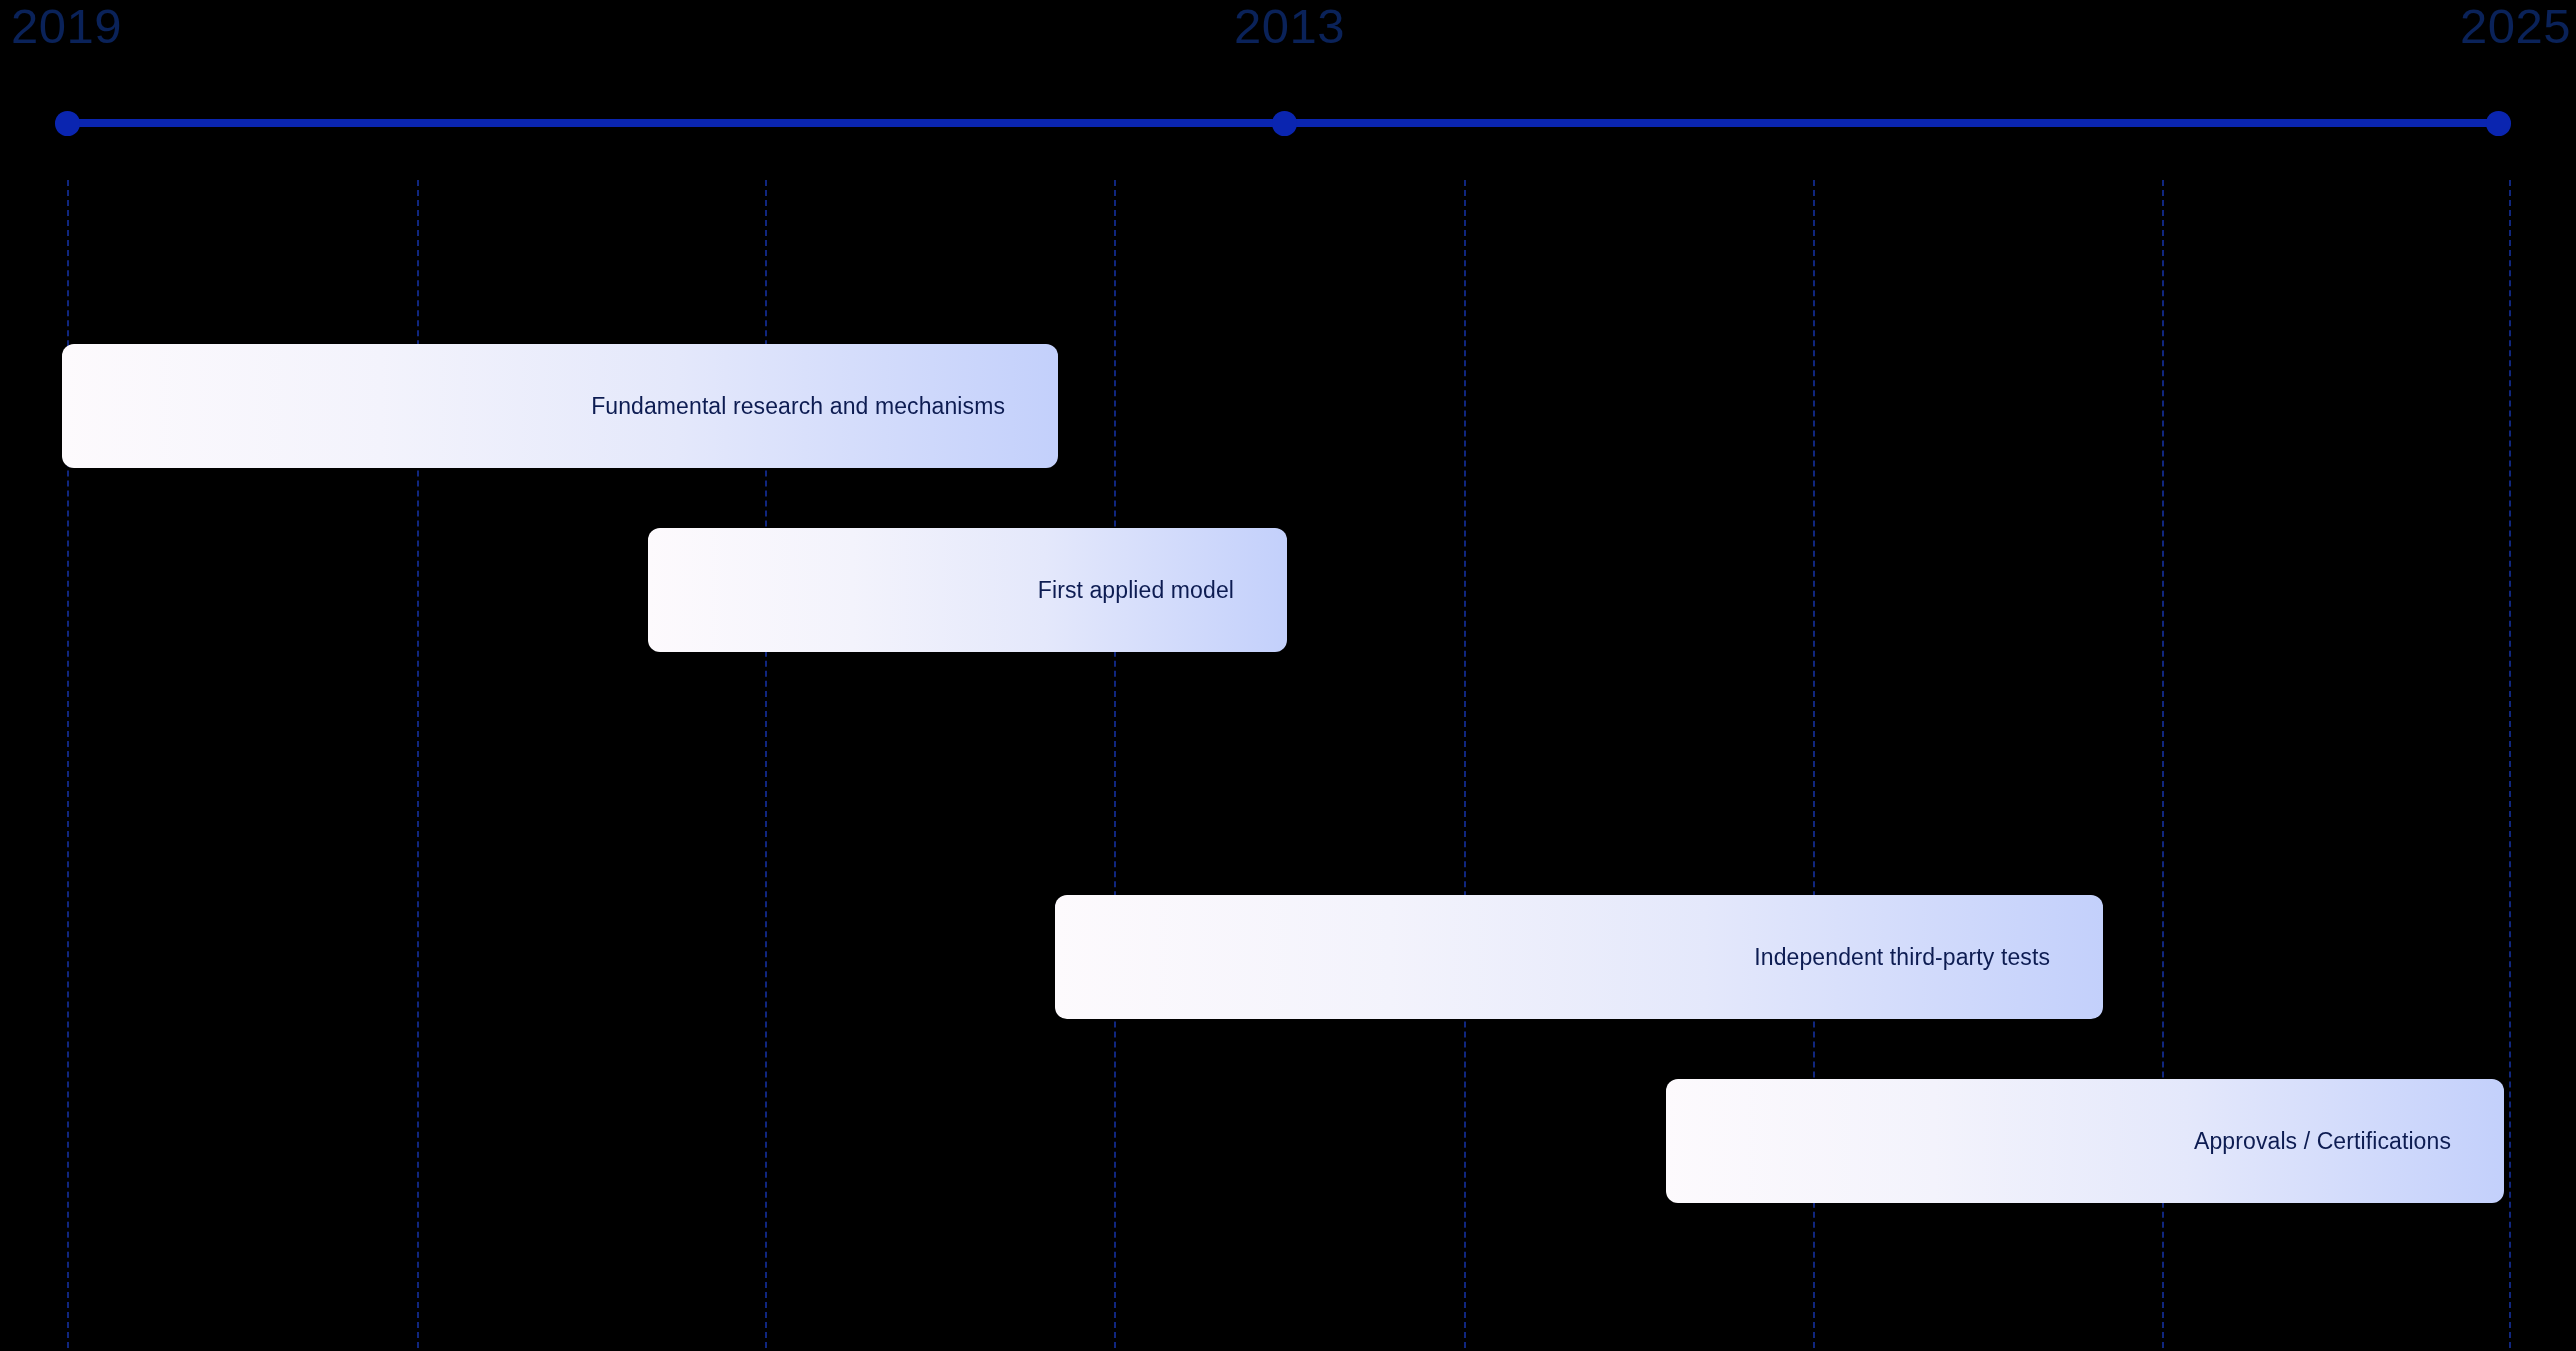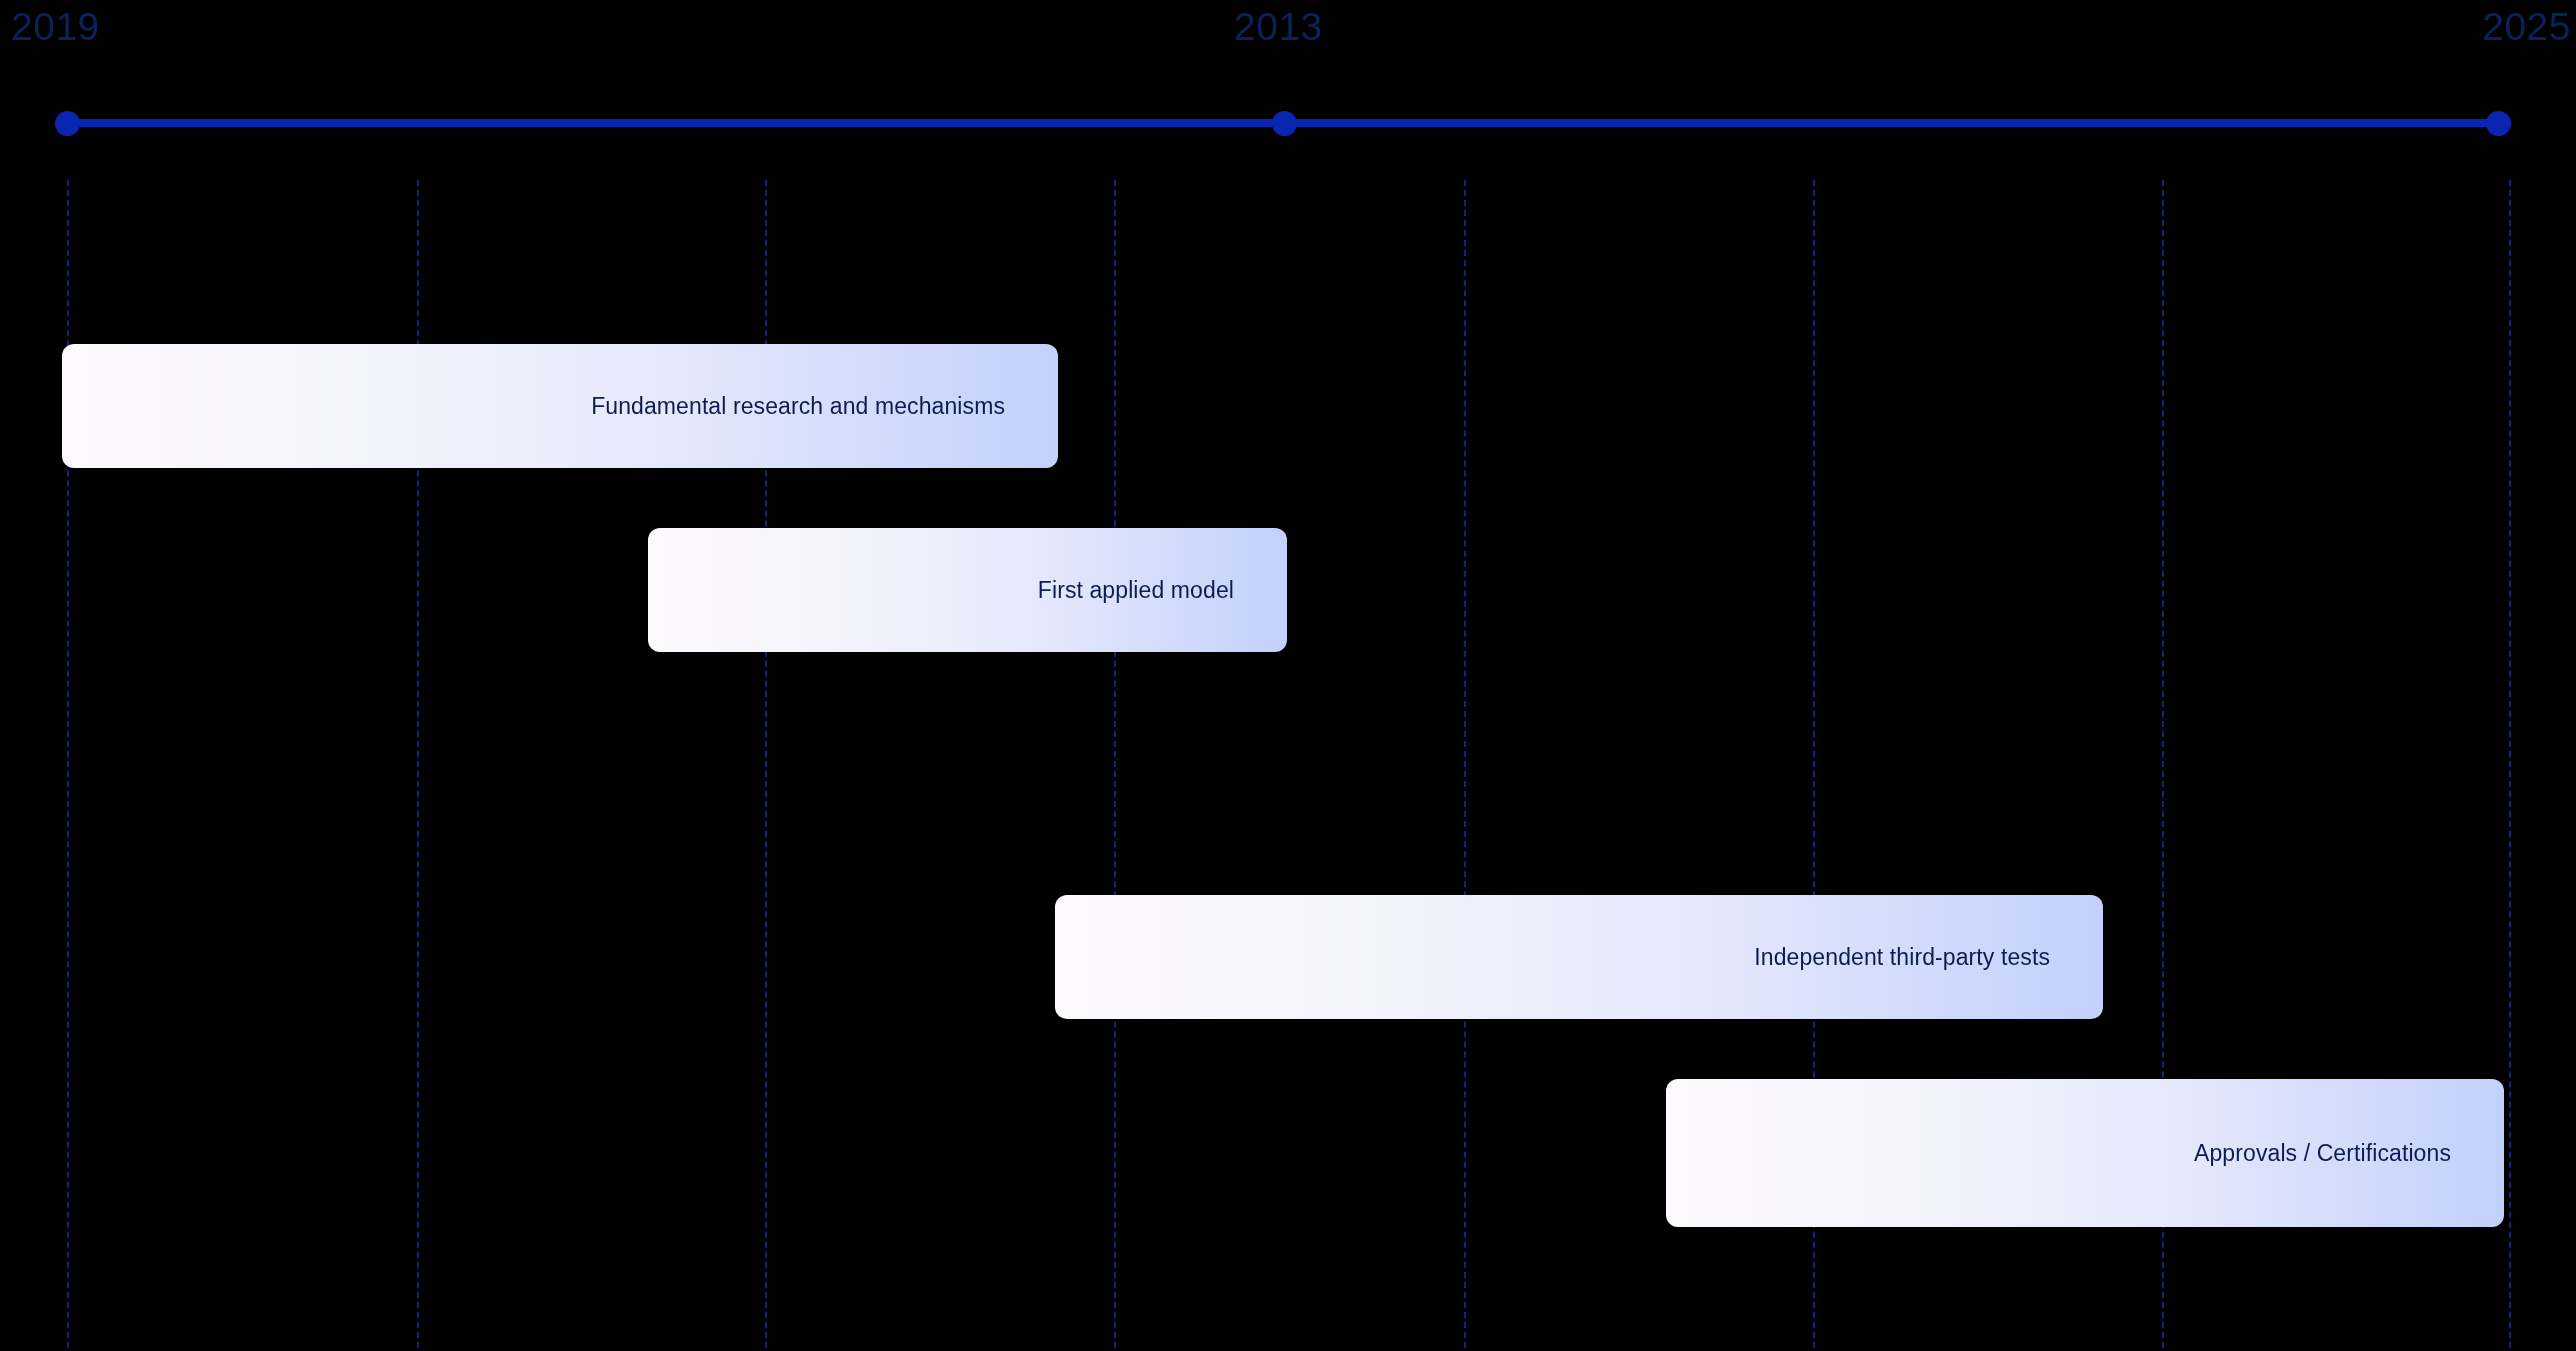--- a/index.html
+++ b/index.html
@@ -27,21 +27,21 @@
   .year-labels {
     position: absolute;
     left: 0; top: 0;
     width: 2576px;
     height: 56px;
   }
 
   .year-label {
     position: absolute;
     top: 1.8px;
-    font-size: 39px;
+    font-size: 49px;
     font-weight: 400;
     letter-spacing: 0.5px;
     color: #0a2259;
     white-space: nowrap;
     line-height: 49px;
   }
   .year-label.start  { left: 11px; }
   .year-label.middle { left: 1234px; }
   .year-label.end    { right: 5px; }
 
@@ -159,18 +159,18 @@
   <div class="bars-layer" id="bars-layer">
       <div class="gantt-bar" style="left: 62px; width: 996px; top: 180px; height: 124px; padding-left: 19px;">
         <span class="gantt-bar-label">Fundamental research and mechanisms</span>
       </div>
       <div class="gantt-bar" style="left: 648px; width: 639px; top: 364px; height: 124px;">
         <span class="gantt-bar-label">First applied model</span>
       </div>
       <div class="gantt-bar" style="left: 1055px; width: 1048px; top: 731px; height: 124px;">
         <span class="gantt-bar-label">Independent third-party tests</span>
       </div>
-      <div class="gantt-bar" style="left: 1666px; width: 838px; top: 915px; height: 148px;">
+      <div class="gantt-bar" style="left: 1666px; width: 838px; top: 915px; height: 124px;">
         <span class="gantt-bar-label">Approvals / Certifications</span>
       </div>
     </div>
 </div>
 
 
 </body></html>

